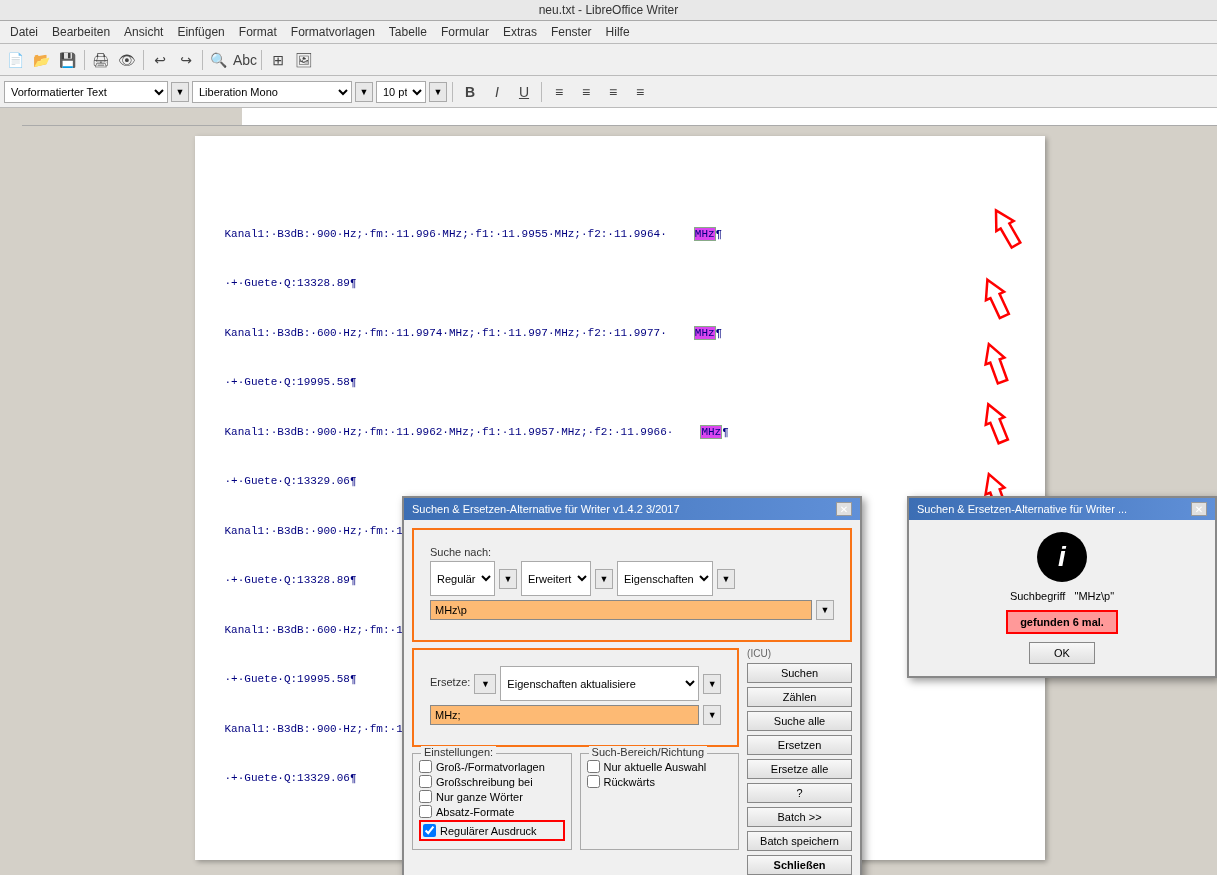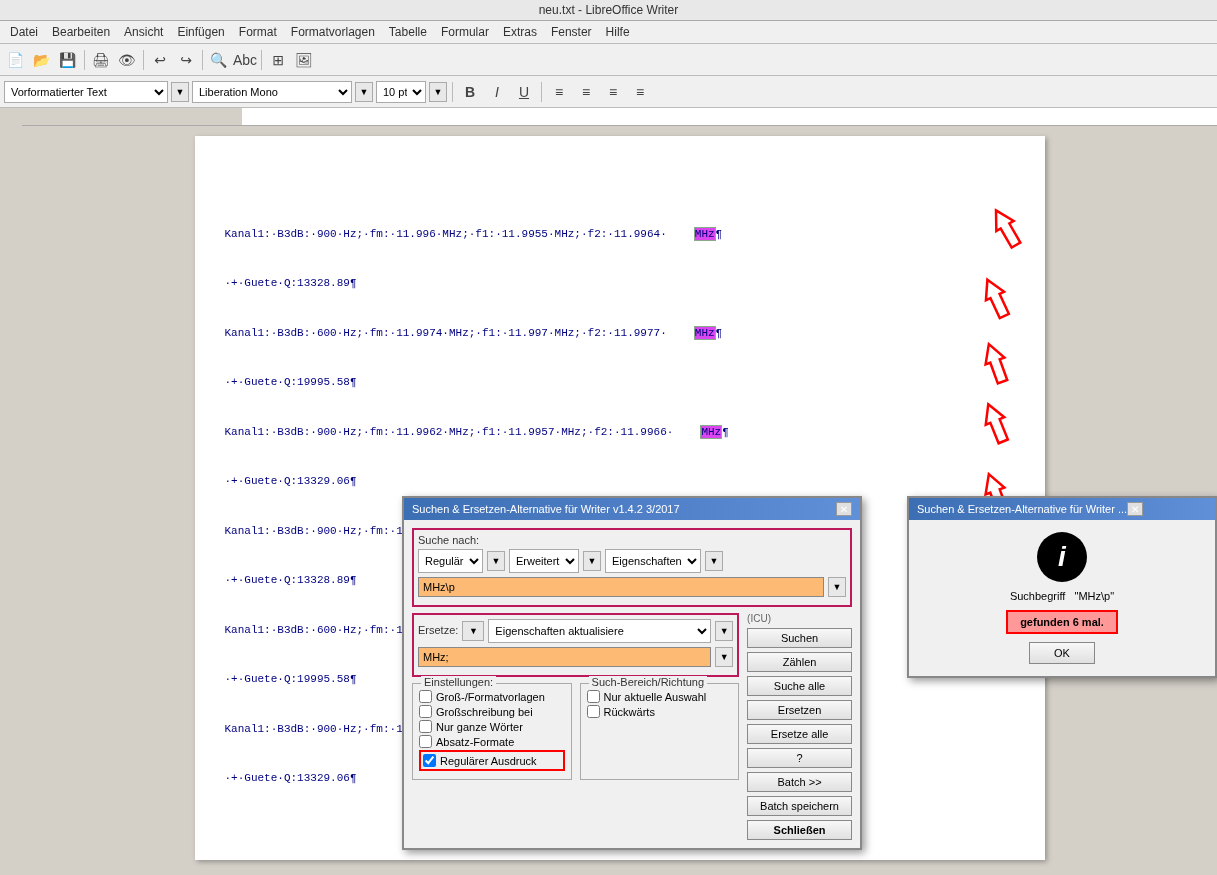--- a/index.html
+++ b/index.html
@@ -177,34 +177,34 @@
       padding: 8px;
     }
 
     .dialog-section-label {
       font-size: 11px;
       margin-bottom: 3px;
       color: #333;
     }
 
     .red-border-box {
-      border: 2px solid #be185d;
-      padding: 4px;
+      border: 2px solid #f97316;
+      padding: 16px;
       margin-bottom: 6px;
     }
 
     .row-flex {
       display: flex;
       align-items: center;
       gap: 4px;
       margin-bottom: 4px;
     }
 
     .small-select {
-      height: 24px;
+      height: 35px;
       font-size: 11px;
       border: 1px solid #aaa;
       background: white;
       padding: 0 2px;
     }
 
     .search-input {
       height: 20px;
       font-size: 11px;
       border: 1px solid #888;
@@ -283,20 +283,21 @@
       font-size: 11px;
     }
 
     #info-dialog .dialog-title {
       background: linear-gradient(to right, #3c6eb4, #6090d8);
       color: white;
       padding: 4px 8px;
       font-size: 11px;
       display: flex;
       align-items: center;
+      justify-content: space-between;
     }
 
     #info-dialog .dialog-body {
       padding: 12px;
       display: flex;
       flex-direction: column;
       align-items: center;
       gap: 8px;
     }
 

